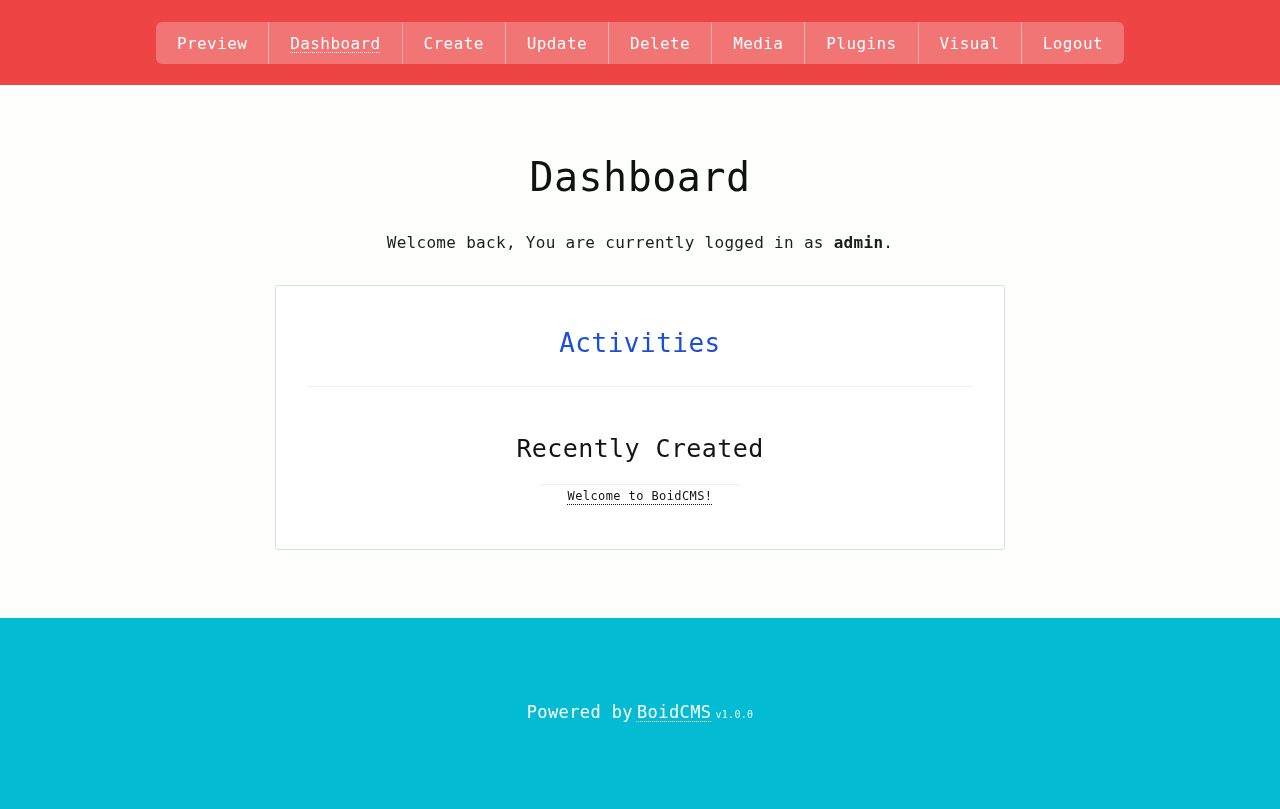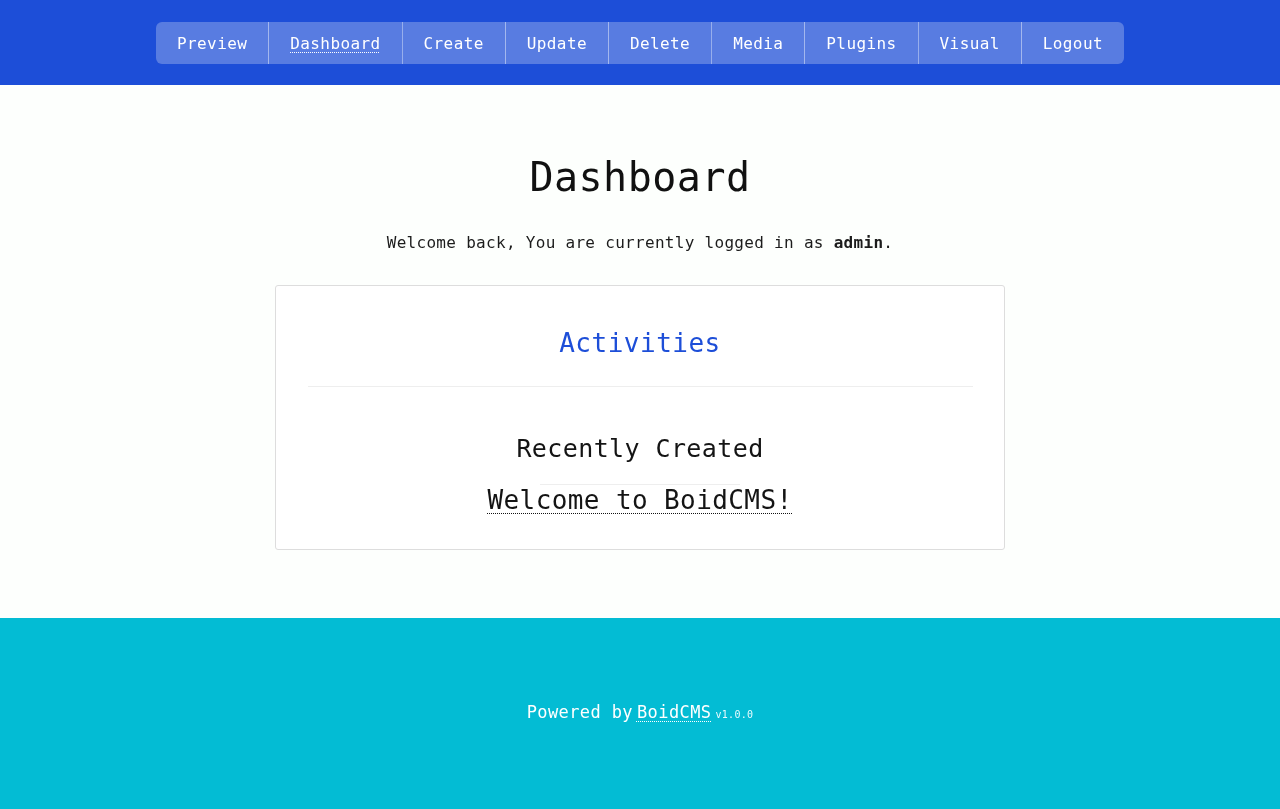--- a/index.html
+++ b/index.html
@@ -11,21 +11,21 @@
   body {
     font-family: "DejaVu Sans Mono", "Liberation Mono", monospace;
     background: #fdfffd;
     color: #222222;
     -webkit-font-smoothing: antialiased;
   }
   #app { width: 1280px; height: 809px; display: flex; flex-direction: column; }
 
   
   .site-header {
-    background: #1d4ed8;
+    background: #ef4444;
     height: 85px;
     flex: 0 0 85px;
     display: flex;
     align-items: flex-start;
     justify-content: center;
   }
   .nav-pill {
     margin-top: 22px;
     display: flex;
     align-items: stretch;
@@ -122,21 +122,21 @@
   }
   hr.section-rule {
     width: 200px;
     height: 1px;
     border: 0;
     background: #eeeeee;
     margin: 21px 0 0 0;
   }
   .recent-link {
     margin-top: 22px;
-    font-size: 26px;
+    font-size: 12px;
     letter-spacing: 0.4px;
     color: #141414;
     text-decoration: underline;
     text-decoration-style: dotted;
     text-decoration-thickness: 1px;
     text-underline-offset: 4px;
     cursor: pointer;
   }
 
   

